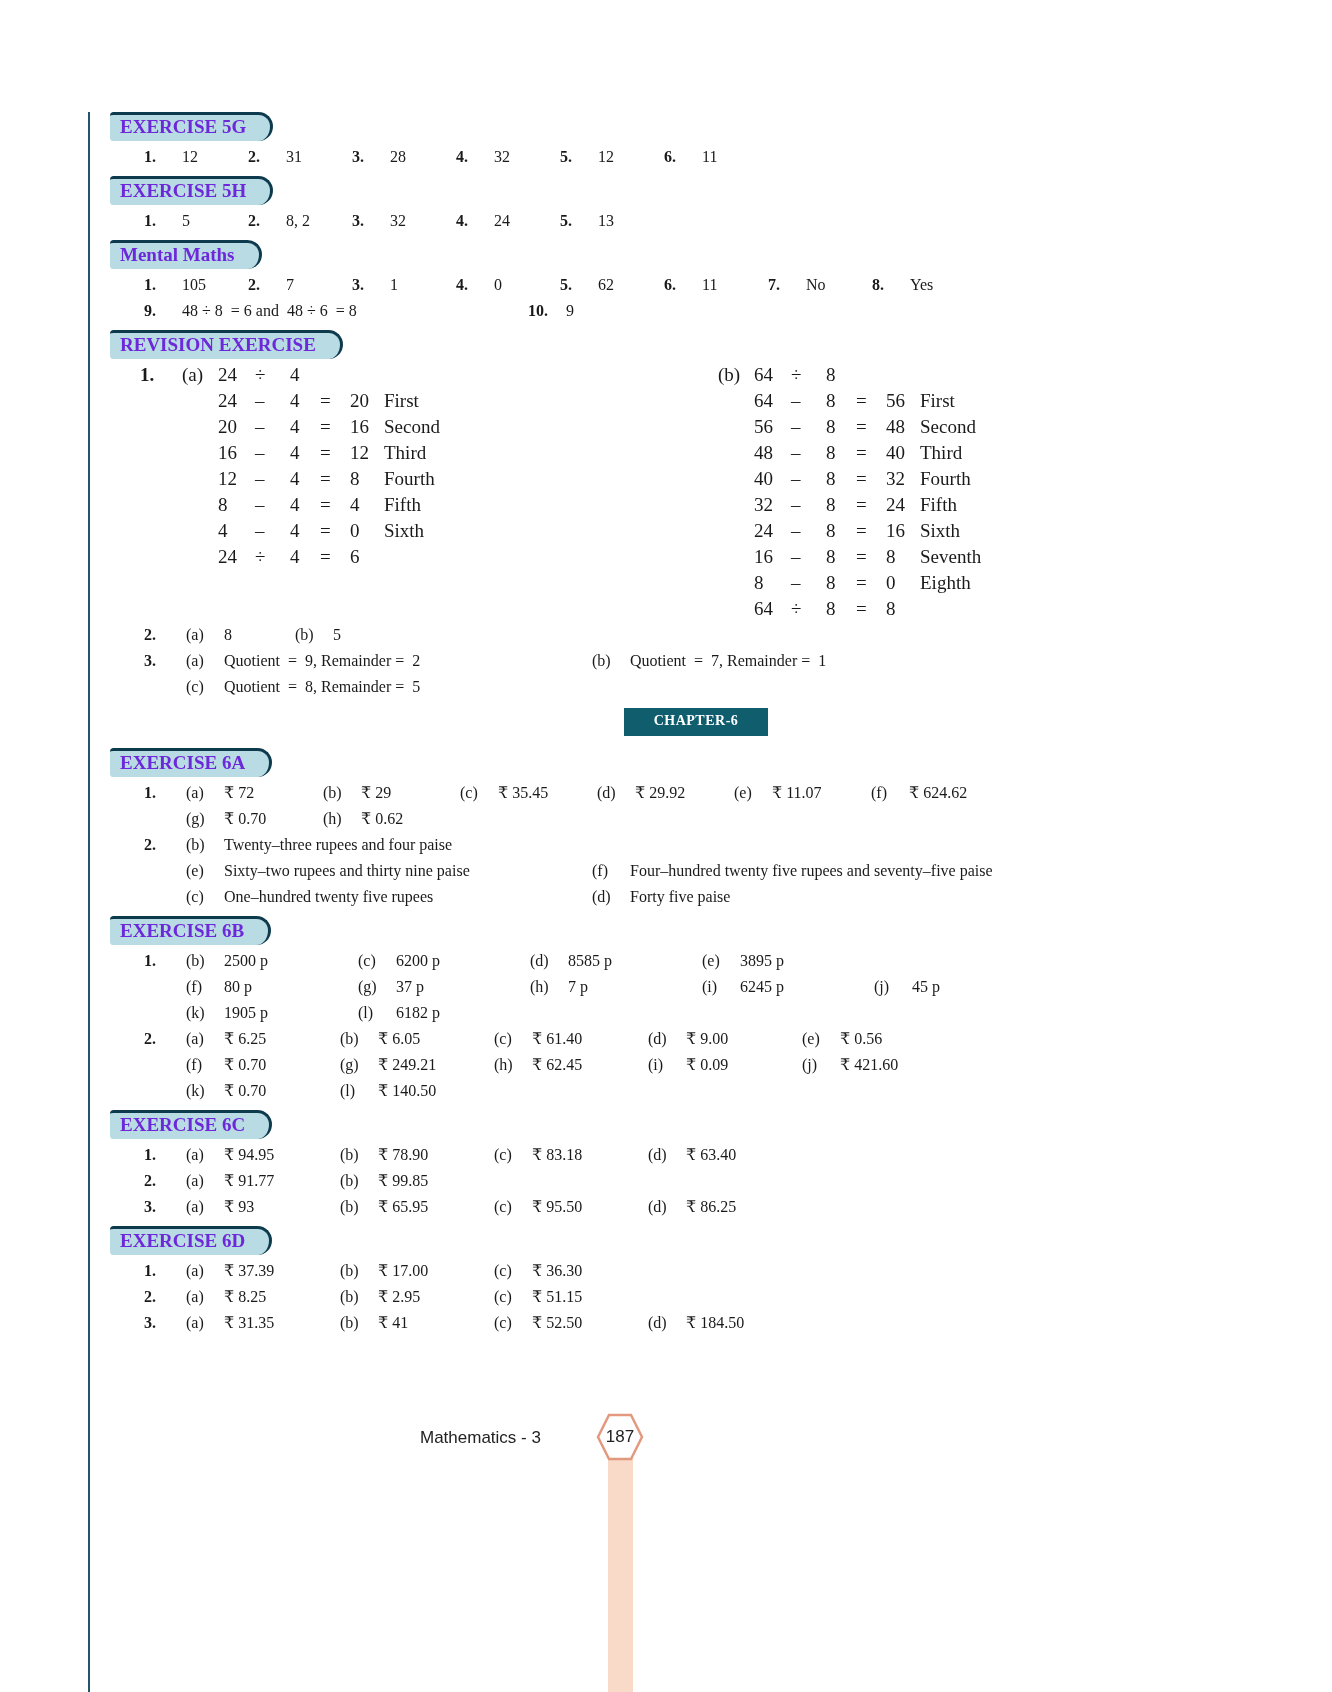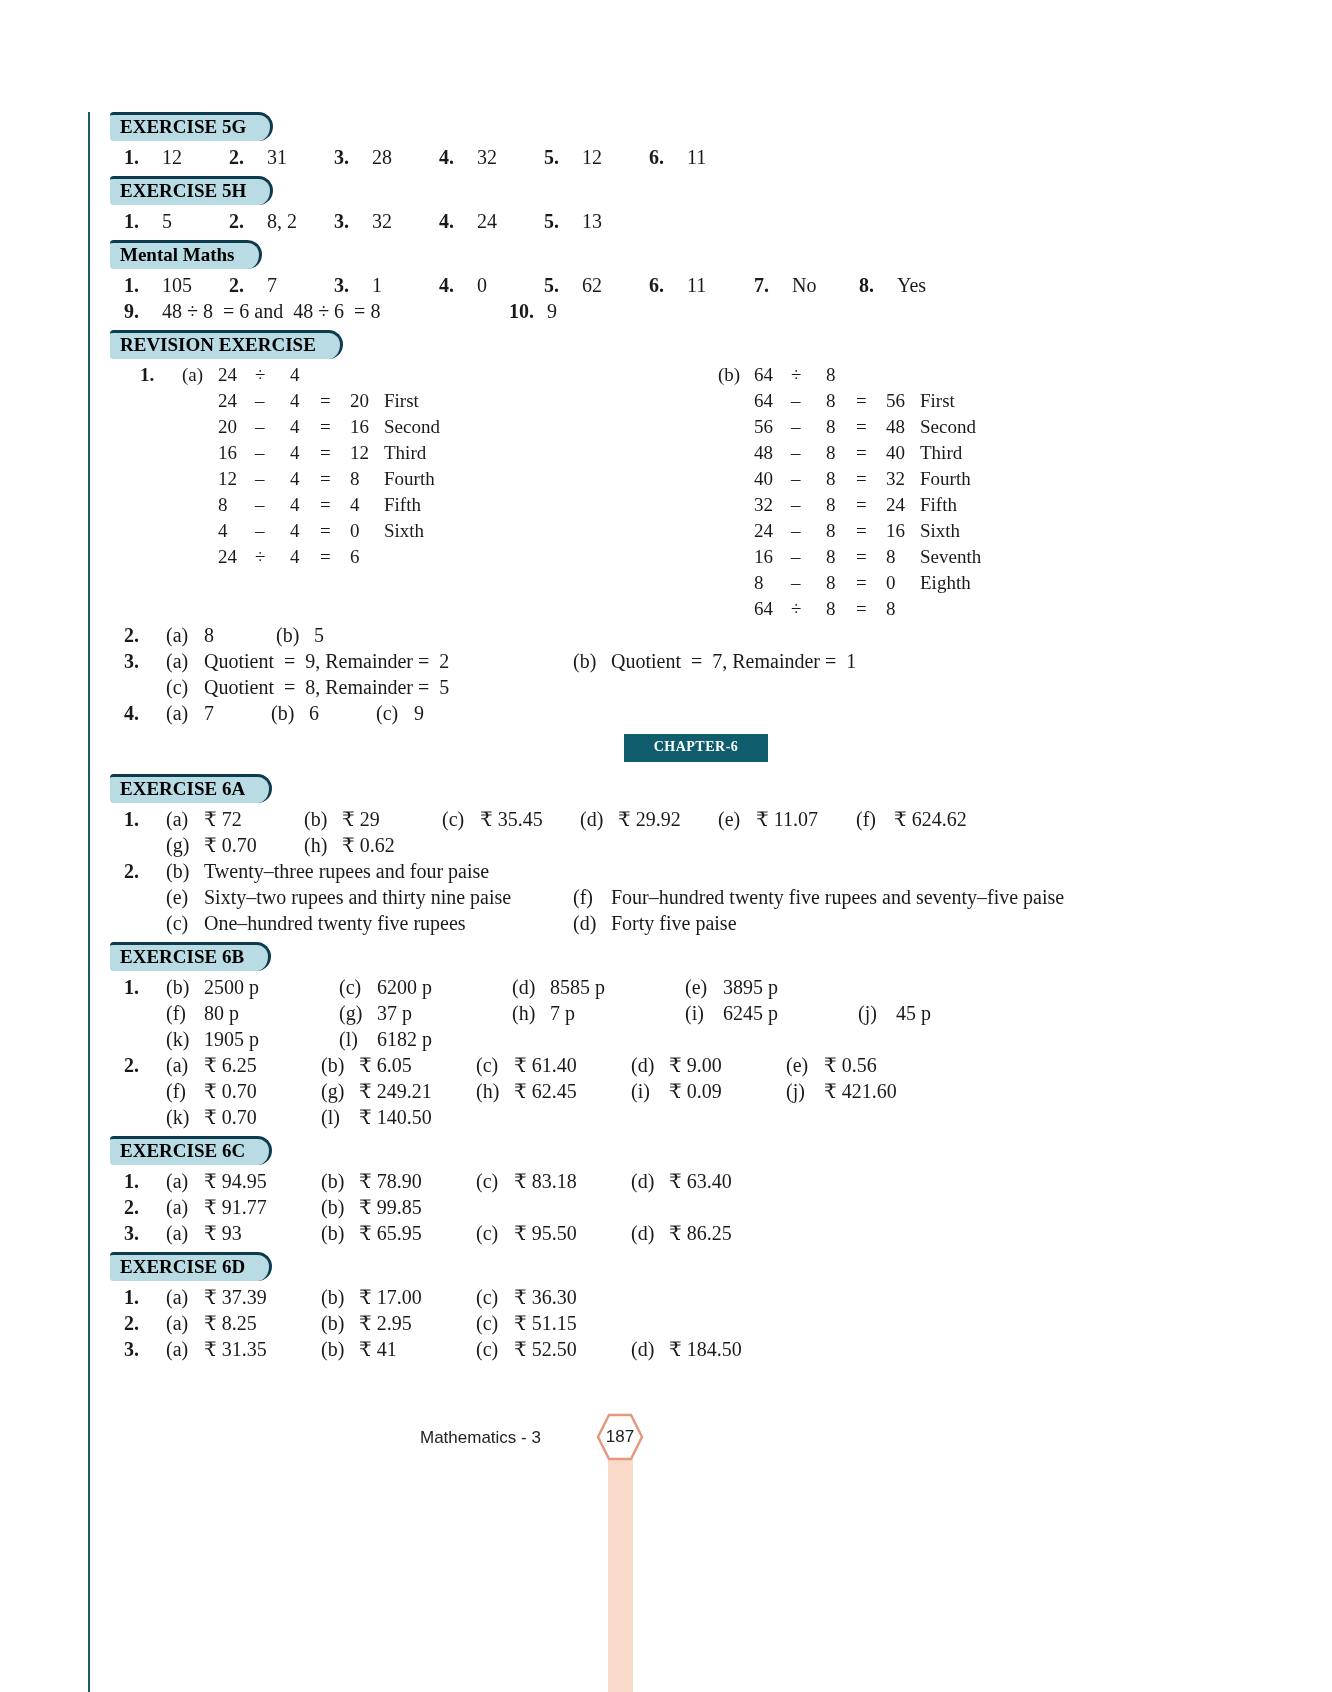--- a/index.html
+++ b/index.html
@@ -11,23 +11,23 @@
   }
   .vrule{position:absolute;left:88px;top:112px;bottom:0;width:2px;background:var(--rule,#23566b)}
   .content{position:absolute;left:0;top:106px;width:100%;padding:0 50px 0 110px}
 
   .pill{
     display:inline-block;background:var(--pill-bg,#b9dce4);
     border-top:3px solid var(--pill-border,#0e3a4d);
     border-right:3px solid var(--pill-border,#0e3a4d);
     border-radius:4px 16px 16px 4px;
     padding:1px 24px 3px 10px;margin:6px 0 3px;
-    font-weight:bold;font-size:19px;color:#000000;
+    font-weight:bold;font-size:19px;color:#6d28d9;
   }
-  .arow{margin-left:14px;font-size:20px;line-height:26px;white-space:nowrap}
+  .arow{margin-left:34px;font-size:16px;line-height:26px;white-space:nowrap}
   .qnum{display:inline-block;width:42px;font-weight:bold;vertical-align:top}
   .ai{display:inline-block;min-width:var(--w,100px);vertical-align:top}
   .il{display:inline-block;min-width:38px}
   .bold-l .il{font-weight:bold}
   .iv{white-space:pre}
 
   
   .rev1{display:flex;margin-left:30px;font-size:19px;line-height:26px}
   .rev1 .qnum{flex:0 0 42px}
   .divblock{display:flex}
@@ -112,21 +112,20 @@
               <div class="srow"><span class="sc sc1">16</span><span class="sc sc2">–</span><span class="sc sc3">8</span><span class="sc sc4">=</span><span class="sc sc5">8</span><span class="sc sc6">Seventh</span></div>
               <div class="srow"><span class="sc sc1">8</span><span class="sc sc2">–</span><span class="sc sc3">8</span><span class="sc sc4">=</span><span class="sc sc5">0</span><span class="sc sc6">Eighth</span></div>
               <div class="srow"><span class="sc sc1">64</span><span class="sc sc2">÷</span><span class="sc sc3">8</span><span class="sc sc4">=</span><span class="sc sc5">8</span><span class="sc sc6"></span></div>
           </div>
         </div>
       </div>
 
       <div class="arow" style="--w:105px"><span class="qnum">2.</span><span class="ai"><span class="il">(a)</span><span class="iv">8</span></span> <span class="ai"><span class="il">(b)</span><span class="iv">5</span></span> </div>
       <div class="arow" style="--w:402px"><span class="qnum">3.</span><span class="ai"><span class="il">(a)</span><span class="iv">Quotient  =  9, Remainder =  2</span></span> <span class="ai"><span class="il">(b)</span><span class="iv">Quotient  =  7, Remainder =  1</span></span> </div>
       <div class="arow" style="--w:402px"><span class="qnum"></span><span class="ai"><span class="il">(c)</span><span class="iv">Quotient  =  8, Remainder =  5</span></span> </div>
-      <div class="arow" style="--w:100px"><span class="qnum">4.</span><span class="ai"><span class="il">(a)</span><span class="iv">7</span></span> <span class="ai"><span class="il">(b)</span><span class="iv">6</span></span> <span class="ai"><span class="il">(c)</span><span class="iv">9</span></span> </div>
     </section>
 
     <div class="banner-wrap">
       <div class="chapter-banner">CHAPTER-6</div>
     </div>
 
     <section>
       <div class="pill"><span>EXERCISE 6A</span></div>
       <div class="arow" style="--w:133px"><span class="qnum">1.</span><span class="ai"><span class="il">(a)</span><span class="iv">₹ 72</span></span> <span class="ai"><span class="il">(b)</span><span class="iv">₹ 29</span></span> <span class="ai"><span class="il">(c)</span><span class="iv">₹ 35.45</span></span> <span class="ai"><span class="il">(d)</span><span class="iv">₹ 29.92</span></span> <span class="ai"><span class="il">(e)</span><span class="iv">₹ 11.07</span></span> <span class="ai"><span class="il">(f)</span><span class="iv">₹ 624.62</span></span> </div>
       <div class="arow" style="--w:133px"><span class="qnum"></span><span class="ai"><span class="il">(g)</span><span class="iv">₹ 0.70</span></span> <span class="ai"><span class="il">(h)</span><span class="iv">₹ 0.62</span></span> </div>

